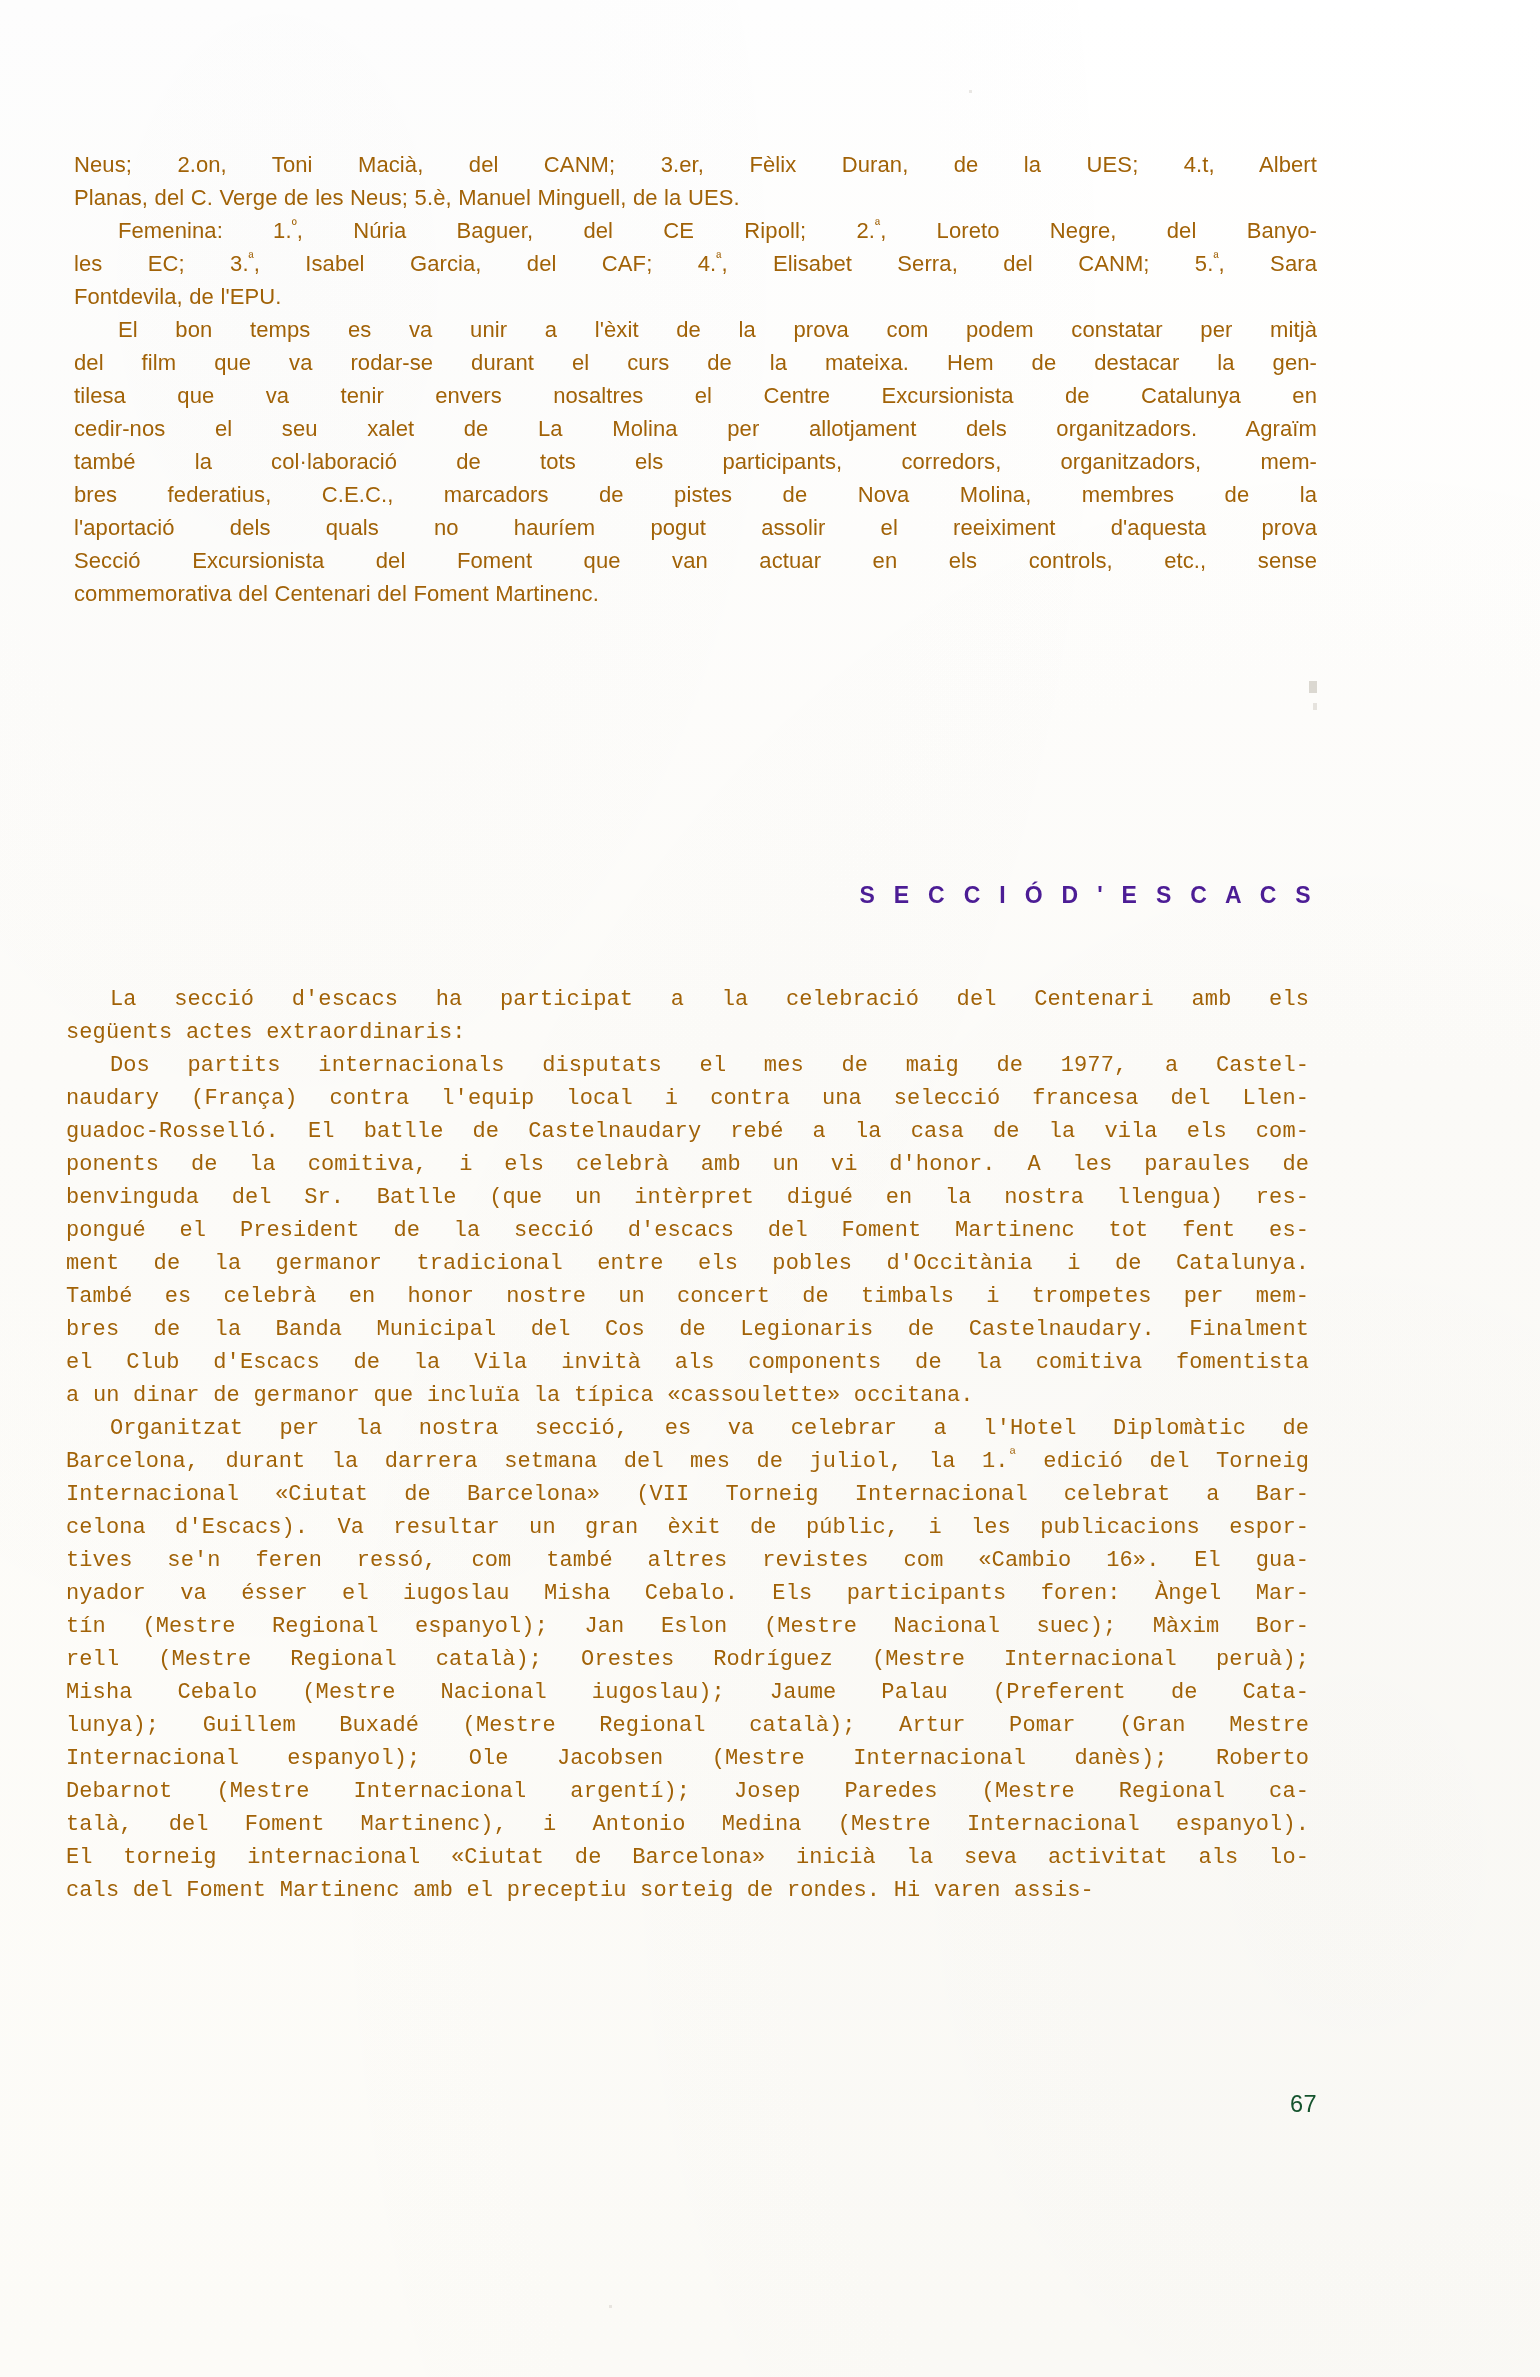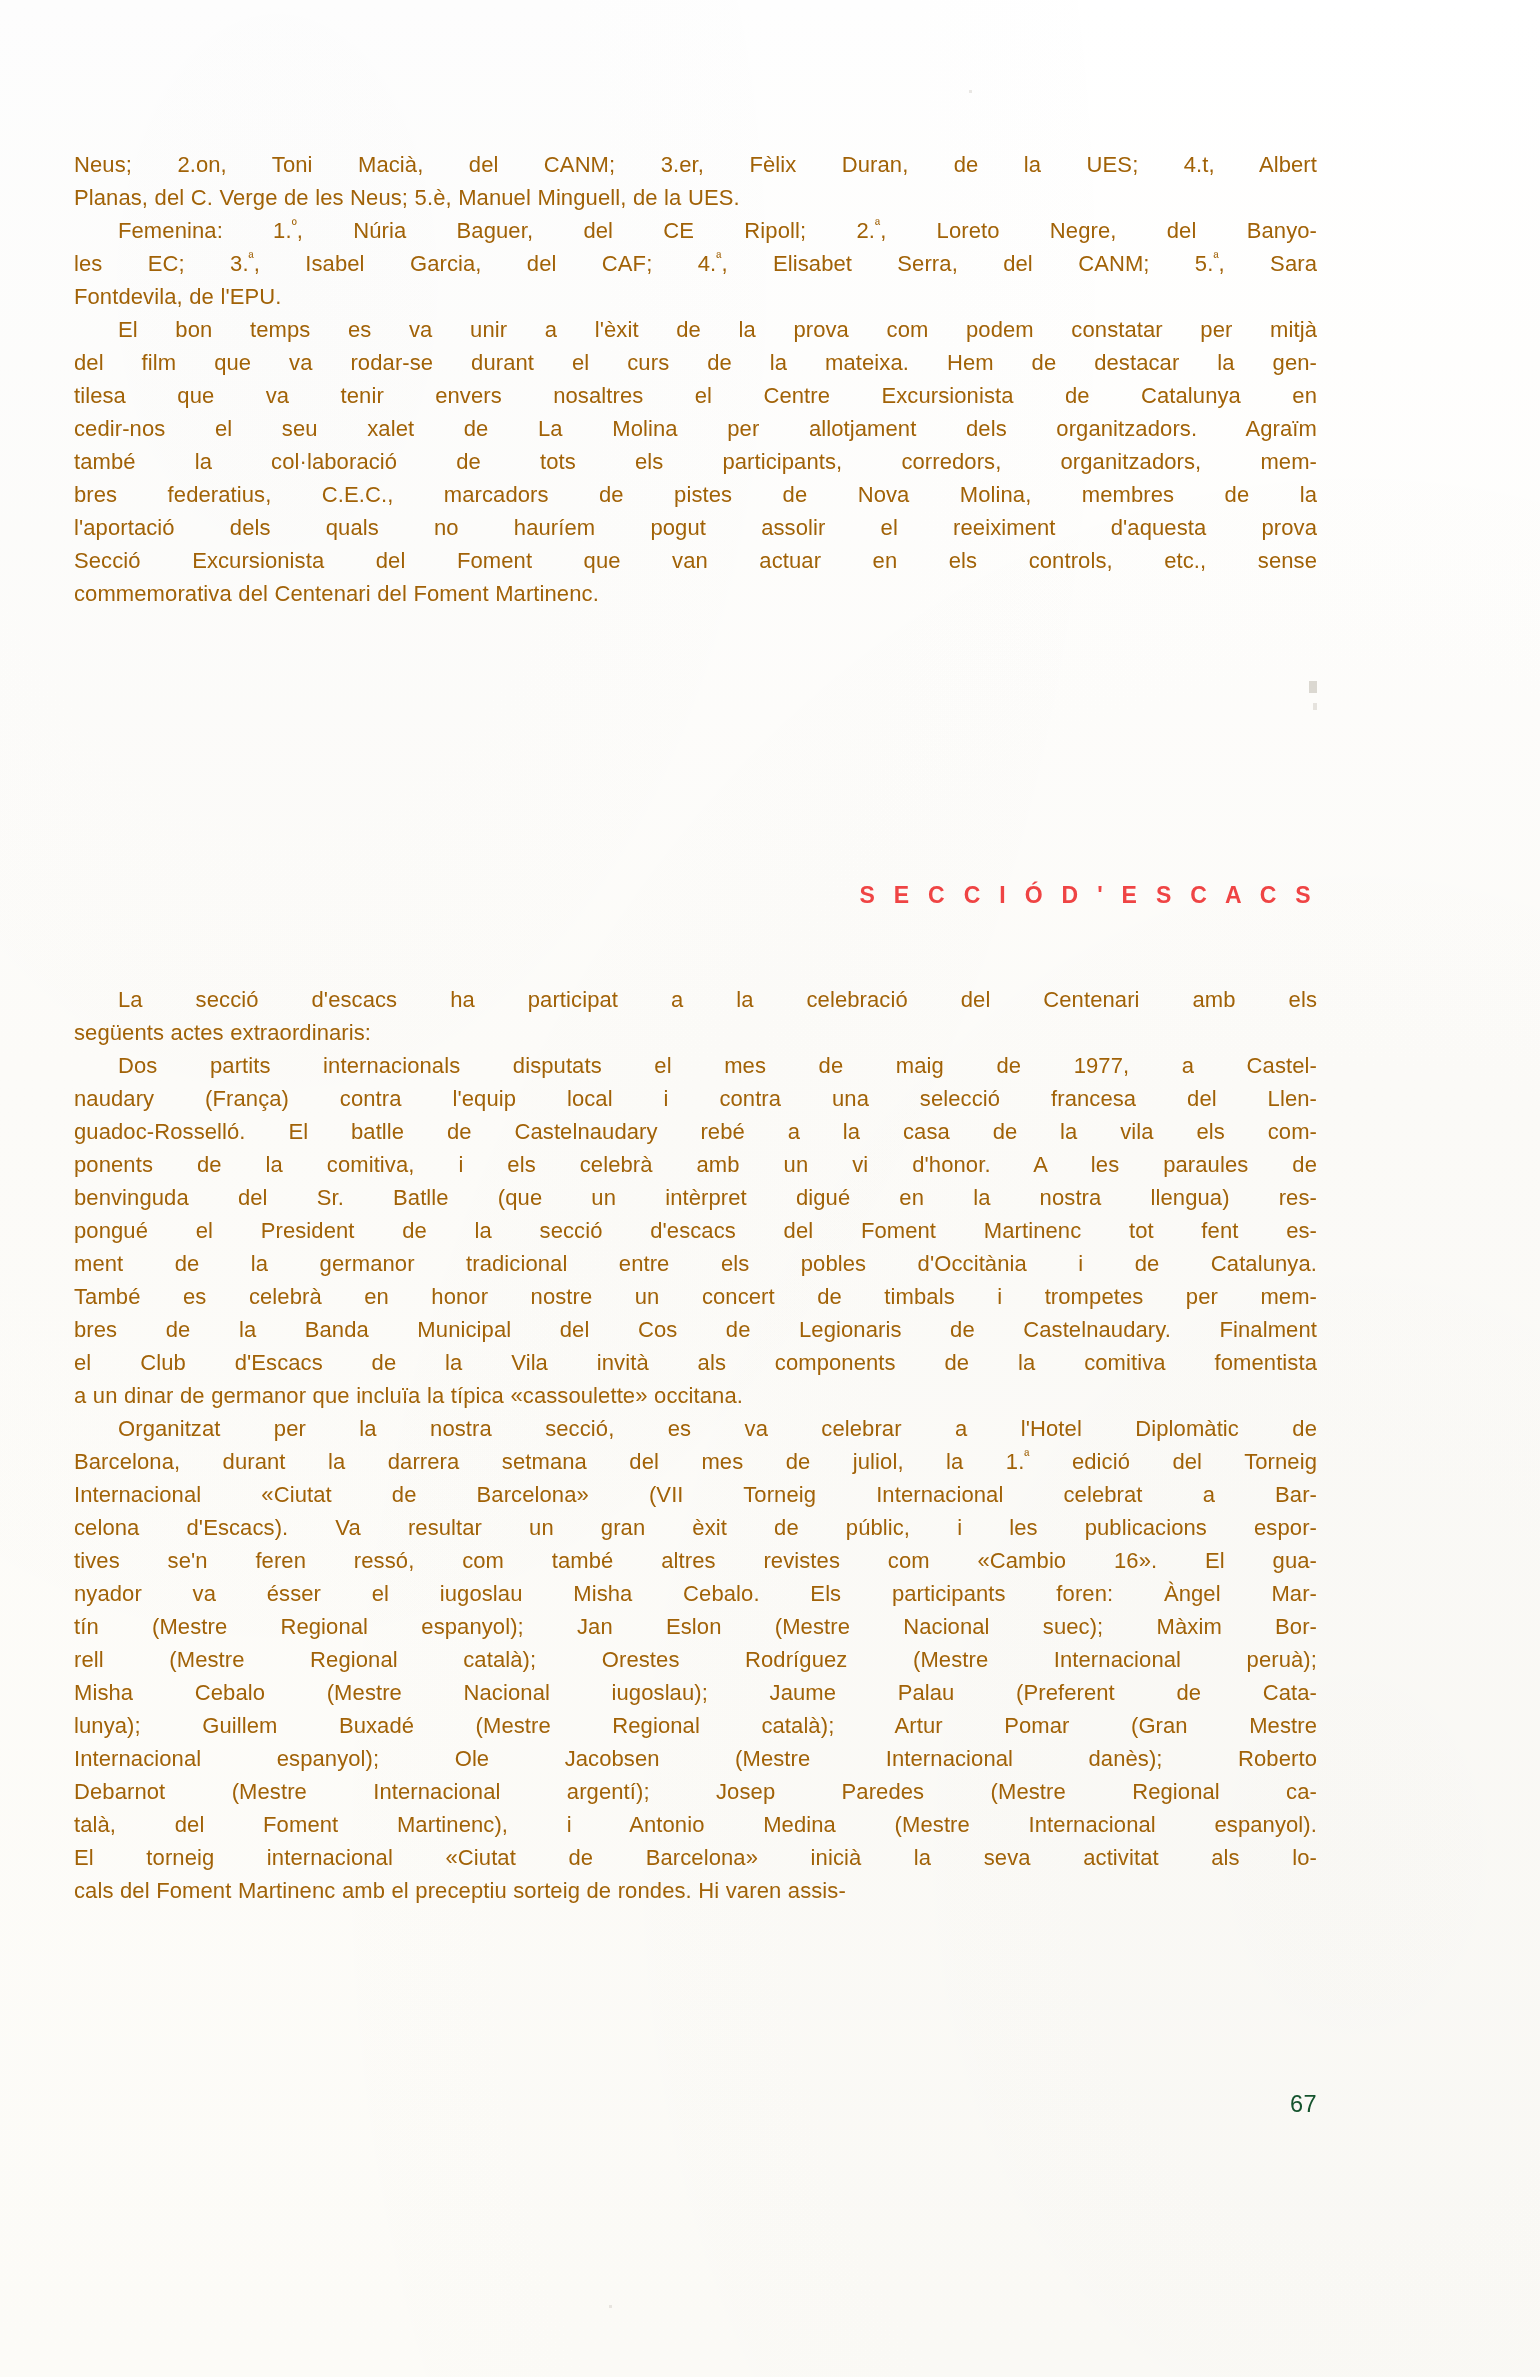--- a/index.html
+++ b/index.html
@@ -64,28 +64,29 @@
 
   .heading {
     position: absolute;
     left: 74px;
     top: 882px;
     width: 1243px;
     text-align: right;
     font-size: 23px;
     font-weight: bold;
     letter-spacing: 6.3px;
-    color: #ef4444;
+    color: #4c1d95;
   }
 
   .block2 {
     position: absolute;
-    left: 74px;
+    left: 66px;
     top: 983px;
     width: 1243px;
+    font-family: Liberation Mono, monospace;
   }
 
   .pagenum {
     position: absolute;
     left: 74px;
     top: 2091px;
     width: 1243px;
     text-align: right;
     font-size: 23.6px;
     color: #14532d;

